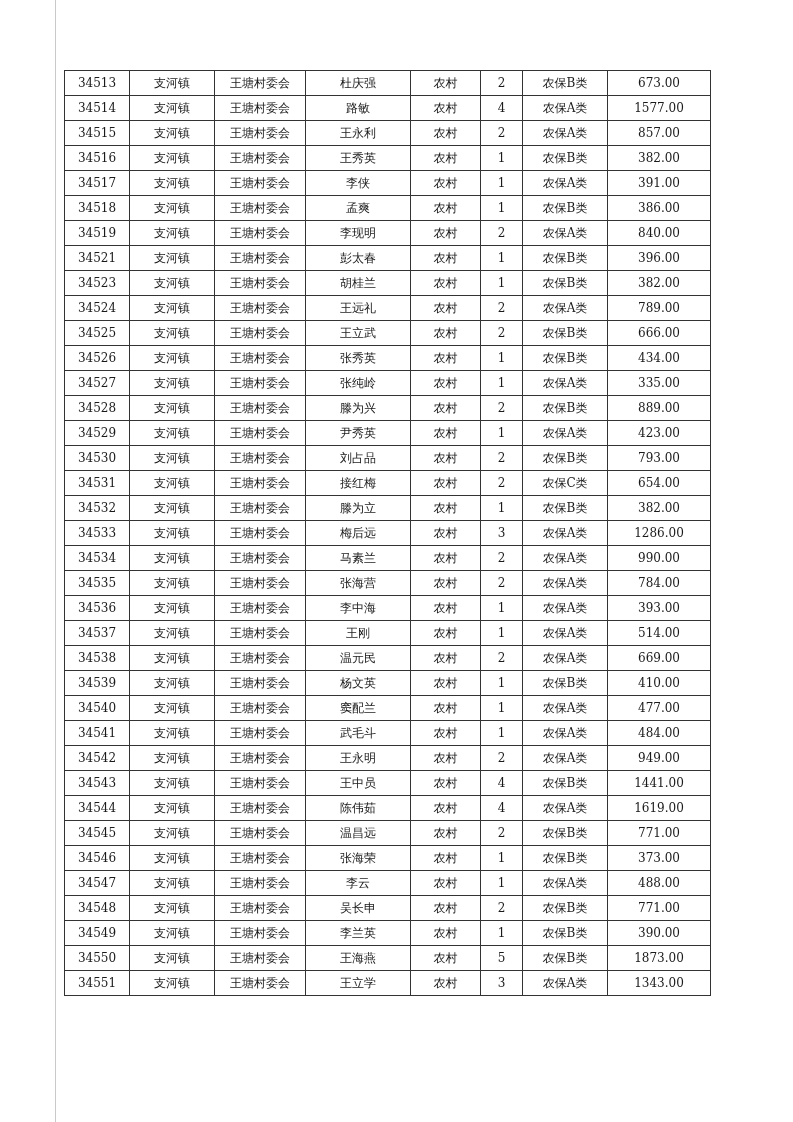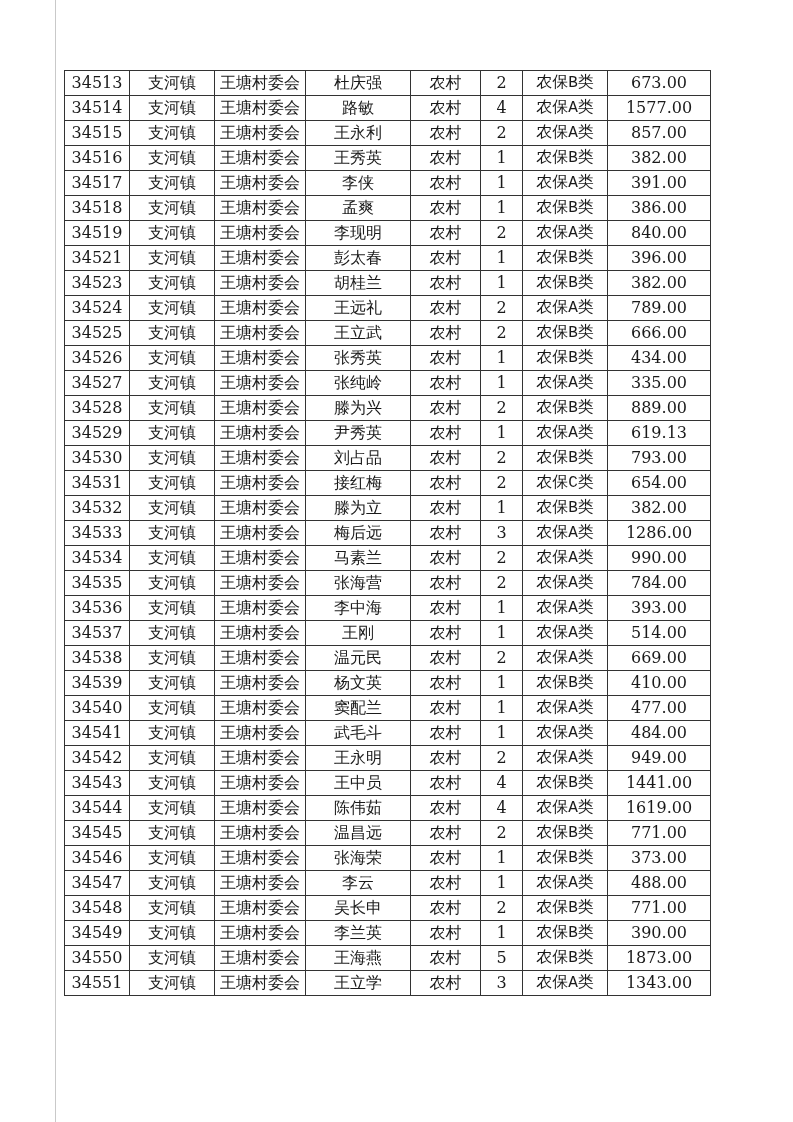--- a/index.html
+++ b/index.html
@@ -22,40 +22,40 @@
     width: 1px;
     height: 1122px;
     background: #c9c9c9;
   }
   table.records {
     position: absolute;
     left: 64px;
     top: 70px;
     border-collapse: collapse;
     table-layout: fixed;
-    font-size: 16px;
+    font-size: 12px;
     color: #1a1a1a;
   }
   table.records td {
     border: 1px solid #333333;
     height: 24px;
     padding: 0 2px;
     text-align: center;
     vertical-align: middle;
     white-space: nowrap;
     overflow: hidden;
     line-height: 24px;
   }
   .col0 { width: 60px; }
   .col1 { width: 80px; margin-top: 32px; }
   .col2 { width: 86px; }
   .col3 { width: 100px; }
   .col4 { width: 65px; margin-left: 16px; }
   .col5 { width: 37px; }
-  .col6 { width: 80px; font-family: Liberation Mono, monospace; }
+  .col6 { width: 80px; }
   .col7 { width: 98px; }
 </style>
 </head>
 <body>
 
 <div class="page">
   <div class="left-guide"></div>
   <table class="records">
     <tbody>
         <tr>
@@ -199,21 +199,21 @@
           <td class="col7">889.00</td>
         </tr>
         <tr>
           <td class="col0">34529</td>
           <td class="col1">支河镇</td>
           <td class="col2">王塘村委会</td>
           <td class="col3">尹秀英</td>
           <td class="col4">农村</td>
           <td class="col5">1</td>
           <td class="col6">农保A类</td>
-          <td class="col7">619.13</td>
+          <td class="col7">423.00</td>
         </tr>
         <tr>
           <td class="col0">34530</td>
           <td class="col1">支河镇</td>
           <td class="col2">王塘村委会</td>
           <td class="col3">刘占品</td>
           <td class="col4">农村</td>
           <td class="col5">2</td>
           <td class="col6">农保B类</td>
           <td class="col7">793.00</td>

